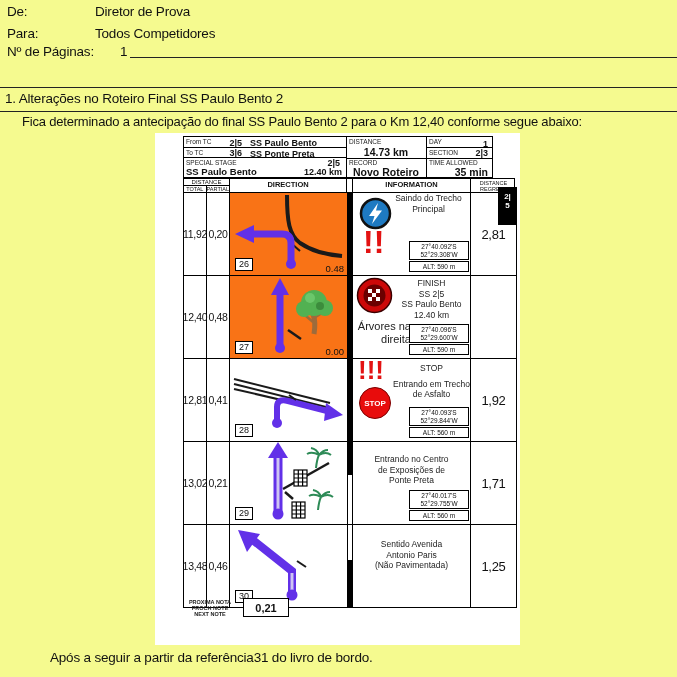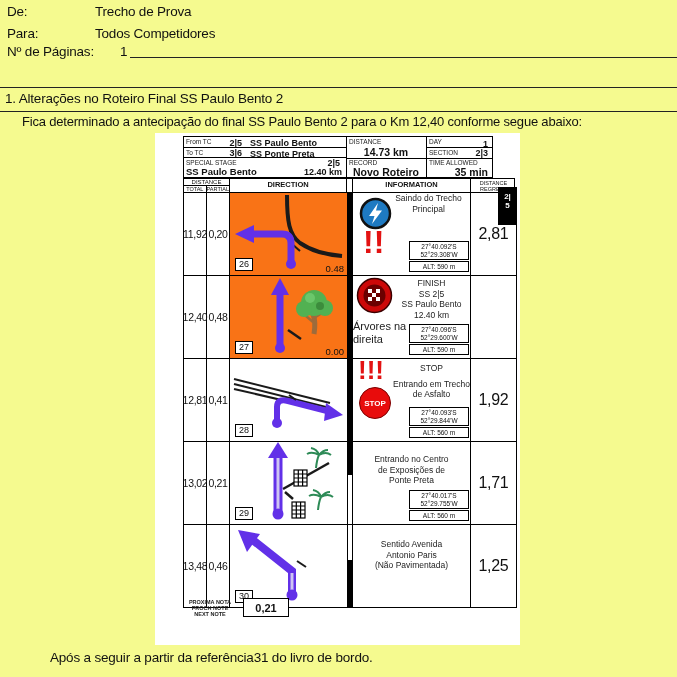--- a/index.html
+++ b/index.html
@@ -50,57 +50,57 @@
   .rb-row + .rb-row{border-top:1px solid #000;}
   .c-num{box-sizing:border-box;border-right:1px solid #000;display:flex;align-items:center;
          justify-content:center;font-size:10.5px;letter-spacing:-0.3px;}
   .c-dir{position:relative;box-sizing:border-box;}
   .c-dir.gray{background:#f97316;}
   .c-div{box-sizing:border-box;border-left:1px solid #000;border-right:1px solid #000;}
   .d-black{background:#000;}
   .d-split-a{background:linear-gradient(#000 0 33px,#fff 33px);}
   .d-split-b{background:linear-gradient(#fff 0 35px,#000 35px);}
   .c-info{position:relative;box-sizing:border-box;border-right:1px solid #000;}
-  .c-reg{display:flex;align-items:center;justify-content:center;font-size:16px;letter-spacing:-0.3px;}
+  .c-reg{display:flex;align-items:center;justify-content:center;font-size:13px;letter-spacing:-0.3px;}
 
   .refbox{position:absolute;left:5px;bottom:4px;border:1px solid #000;background:#fff;
           font-size:9px;line-height:11px;padding:0 3px;}
   .notedist{position:absolute;right:3px;bottom:1px;font-size:9.5px;}
   .tulip{position:absolute;left:0;top:0;width:117px;height:82px;}
 
   .info-lines{position:absolute;text-align:center;font-size:8.5px;line-height:10.5px;color:#222;}
   .info-lines span{display:block;}
   .gpsbox{position:absolute;right:1px;width:58px;border:1px solid #000;background:#fff;
           font-size:6.5px;line-height:7.5px;text-align:center;padding:1px 0;}
   .altbox{position:absolute;right:1px;width:58px;border:1px solid #000;background:#fff;
           font-size:6.5px;line-height:9px;text-align:center;}
   .excl{position:absolute;color:#E31212;font-weight:bold;line-height:1;
         font-family:"Liberation Sans",sans-serif;}
-  .sidenote{position:absolute;font-size:11px;line-height:13px;text-align:left;color:#222;}
+  .sidenote{position:absolute;font-size:11px;line-height:13px;text-align:right;color:#222;}
   .sidenote span{display:block;}
 
   
   .tab{position:absolute;left:498px;top:187px;width:19px;height:38px;background:#000;color:#fff;
        font-size:8px;font-weight:bold;text-align:center;line-height:9px;padding-top:5px;box-sizing:border-box;}
   .tab div{display:block;}
 
   
   .next-note{position:absolute;left:183px;top:598px;display:flex;align-items:center;}
   .nn-labels{width:54px;text-align:center;font-size:5.5px;font-weight:bold;line-height:6px;color:#222;}
   .nn-box{margin-left:6px;border:1.5px solid #000;background:#fff;width:44px;height:17px;
           display:flex;align-items:center;justify-content:center;font-size:11px;font-weight:bold;}
 </style>
 </head>
 <body>
 
 <div class="page">
 
   <div class="memo-row" style="top:4px;">
     <span>De:</span>
-    <span class="memo-val">Trecho de Prova</span>
+    <span class="memo-val">Diretor de Prova</span>
   </div>
   <div class="memo-row" style="top:26px;">
     <span>Para:</span>
     <span class="memo-val">Todos Competidores</span>
   </div>
   <div class="memo-row" style="top:44px;">
     <span>Nº de Páginas:</span>
     <span class="memo-val indent">1</span>
   </div>
   <div class="fill-line"></div>

